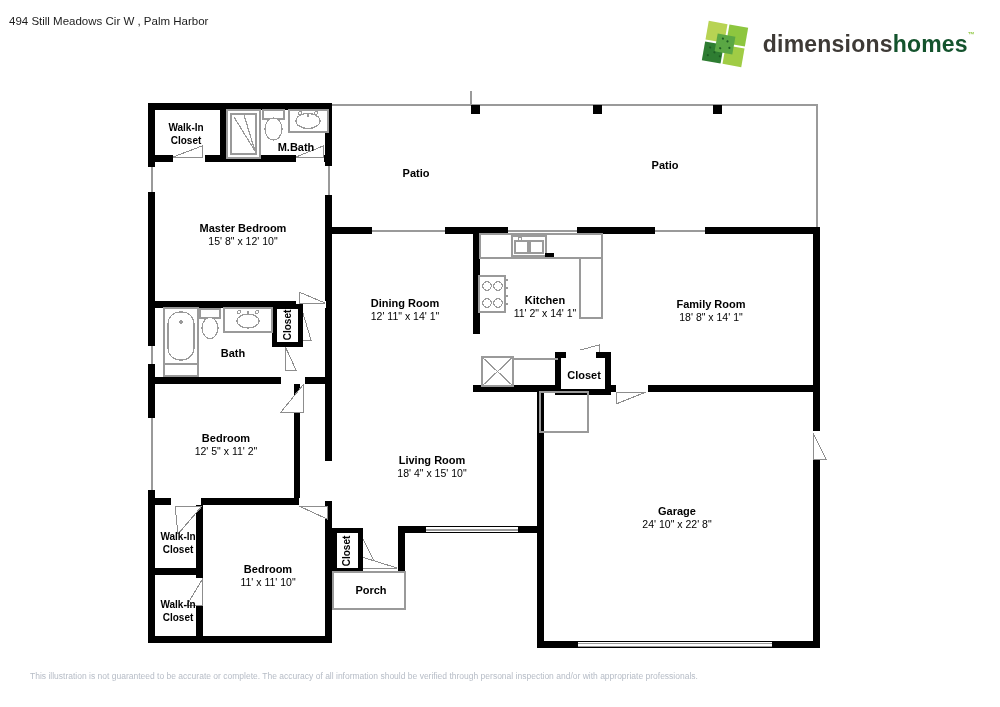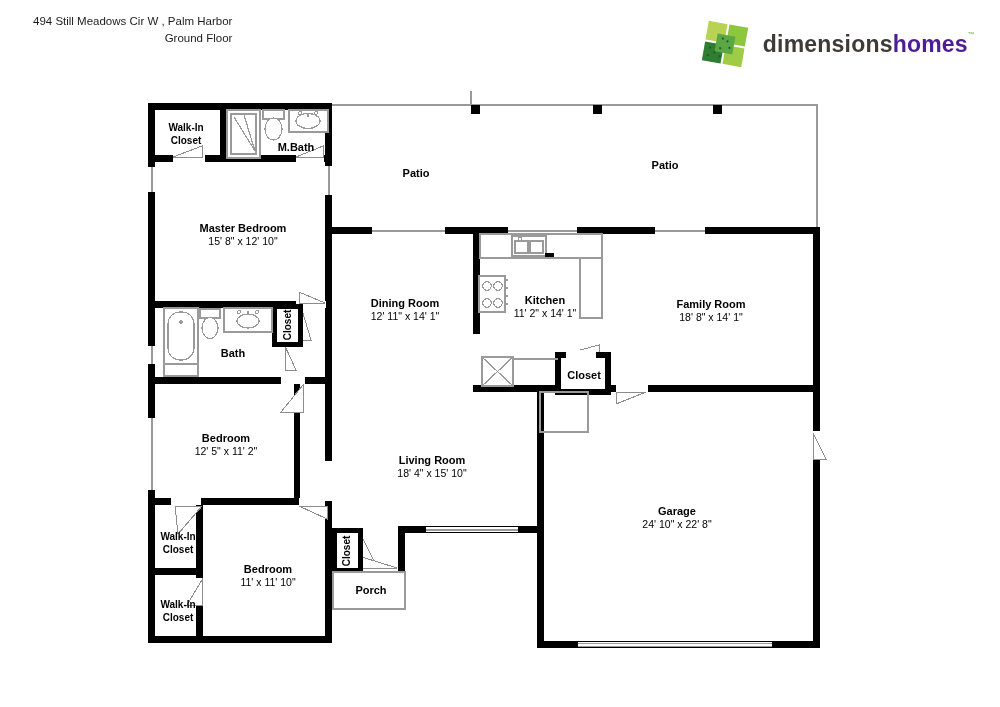--- a/index.html
+++ b/index.html
@@ -1,21 +1,21 @@
 <!DOCTYPE html>
 <html><head>
 <meta charset="utf-8">
 <style>
   html,body{margin:0;padding:0;background:#fff;}
   .page{position:relative;width:1000px;height:707px;background:#ffffff;overflow:hidden;
         font-family:"Liberation Sans",sans-serif;}
-  .hdr{position:absolute;left:33px;top:13px;font-size:11.5px;line-height:17px;color:#1c1c1c;text-align:right;}
+  .hdr{position:absolute;left:9px;top:13px;font-size:11.5px;line-height:17px;color:#1c1c1c;}
   .logo{position:absolute;right:25px;top:16px;display:flex;align-items:center;}
   .logo-text{font-size:23px;font-weight:bold;letter-spacing:.2px;color:#3e3a36;margin-left:10px;}
-  .logo-text .homes{color:#4c1d95;}
+  .logo-text .homes{color:#14532d;}
   .logo-text .tm{font-size:7px;vertical-align:top;color:#8dc63f;}
   .plan-svg{position:absolute;left:0;top:0;}
   .wall{fill:#000;}
   .thin{stroke:#9a9a9a;stroke-width:1.2;fill:none;}
   .thinf{stroke:#9a9a9a;stroke-width:1.2;fill:#fff;}
   .door{stroke:#8d8d8d;stroke-width:1;fill:#fff;}
   .win{fill:#9a9a9a;}
   .gap{fill:#fff;}
   text{font-family:"Liberation Sans",sans-serif;fill:#000;}
   .room-label{font-size:11px;font-weight:bold;text-anchor:middle;}
@@ -23,21 +23,20 @@
   .room-label-sm{font-size:10px;font-weight:bold;text-anchor:middle;}
   .disclaimer{position:absolute;left:30px;top:669px;font-size:8.5px;line-height:15px;color:#b6bcc6;}
 </style>
 </head>
 <body>
 
 <div class="page">
 
   <div class="hdr">
     <div>494 Still Meadows Cir W , Palm Harbor</div>
-    <div>Ground Floor</div>
   </div>
 
   <div class="logo">
     <svg width="56" height="56" viewBox="0 0 56 56">
       <g transform="rotate(10 28 28)">
         <rect x="8" y="8" width="19" height="19" fill="#b8d353"></rect>
         <rect x="29" y="8" width="19" height="19" fill="#8dc63f"></rect>
         <rect x="8" y="29" width="19" height="19" fill="#2e7d32"></rect>
         <rect x="29" y="29" width="19" height="19" fill="#a0cc45"></rect>
         <rect x="19" y="19" width="18" height="18" fill="#5aa744"></rect>
@@ -273,15 +272,16 @@
       <text class="room-label-sm" x="178" y="608">Walk-In</text>
       <text class="room-label-sm" x="178" y="621">Closet</text>
 
       <text class="room-label-sm" x="347" y="554" transform="rotate(-90 347 551)">Closet</text>
 
       <text class="room-label" x="371" y="594">Porch</text>
     </g>
   </svg>
 
   <div class="disclaimer">
+    <div>This illustration is not guaranteed to be accurate or complete. The accuracy of all information should be verified through personal inspection and/or with appropriate professionals.</div>
   </div>
 
 </div>
 
 </body></html>

